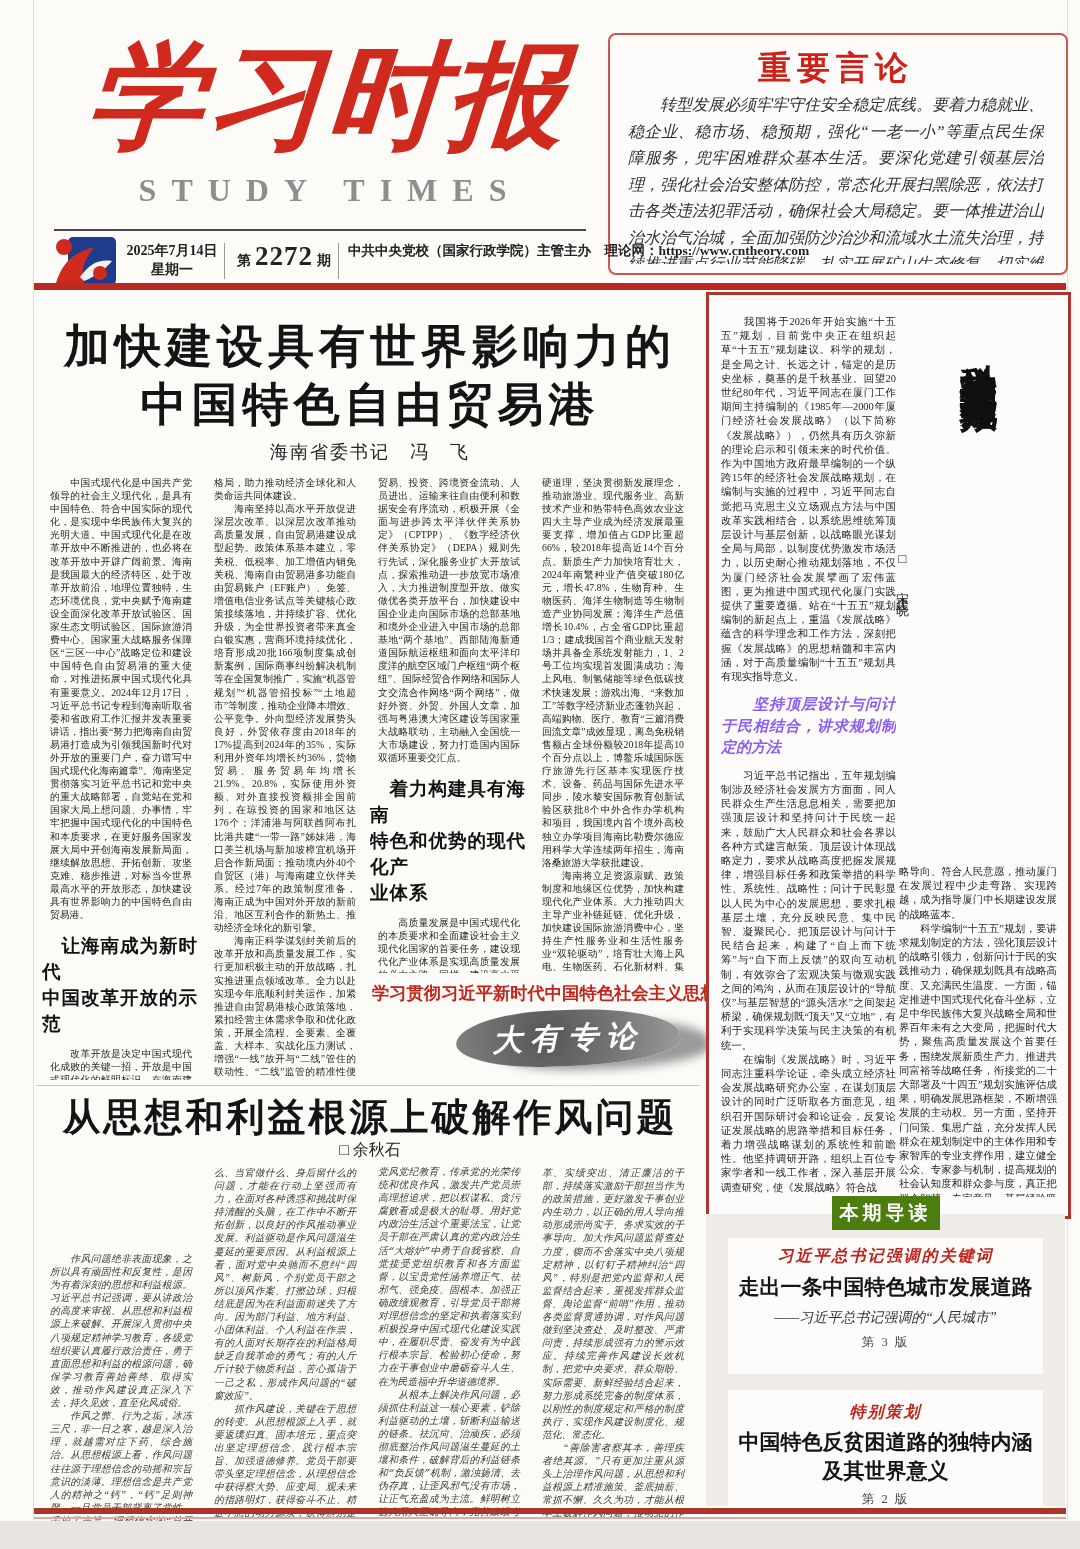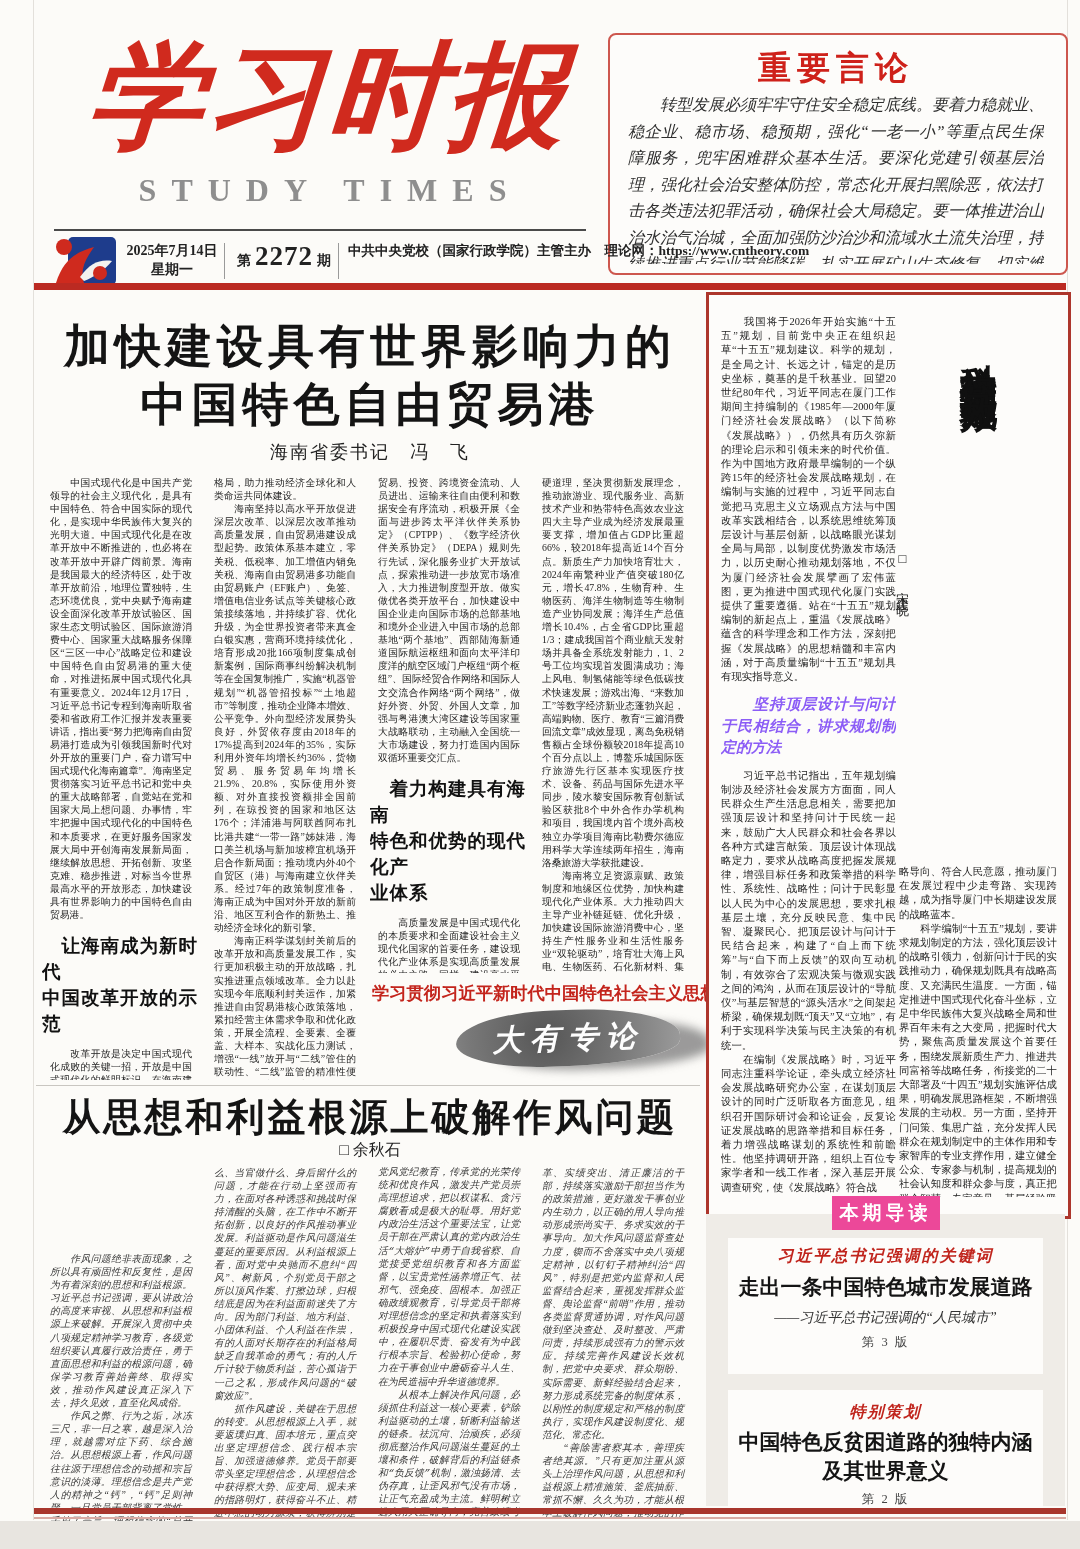--- a/index.html
+++ b/index.html
@@ -67,21 +67,21 @@
   .f-left{left:12px;top:20px;width:175px;height:880px;}
   .f-right{left:190px;top:570px;width:158px;height:332px;}
   .f-author{position:absolute;left:184px;top:256px;height:130px;writing-mode:vertical-rl;
             font-size:13px;letter-spacing:6px;color:#222;}
   .f-title{position:absolute;left:244px;top:40px;height:490px;writing-mode:vertical-rl;
            font-size:37px;font-weight:800;letter-spacing:3px;color:#101010;}
 
   
   .dpanel{left:706px;top:1214px;width:359px;height:292px;background:#efece7;}
   .dtab{left:706px;top:1196px;width:359px;text-align:center;z-index:2;}
-  .dtab span{display:inline-block;background:#ec4899;color:#fff;font-size:19px;font-weight:700;
+  .dtab span{display:inline-block;background:#4d7c0f;color:#fff;font-size:19px;font-weight:700;
              letter-spacing:4px;padding:4px 8px;}
   .dcard{position:absolute;background:#fdfcfa;width:315px;left:728px;}
   .card1{top:1238px;height:136px;}
   .card2{top:1390px;height:120px;}
   .kicker{font-size:16px;font-weight:700;font-style:italic;color:#c0241c;letter-spacing:2px;}
   .dtitle{font-size:21px;line-height:29px;font-weight:900;color:#141414;white-space:pre-wrap;}
   .dsub{font-size:14px;font-style:italic;color:#333;}
   .dpage{font-size:12.5px;color:#444;letter-spacing:2px;}
 
   .bot-rule{left:34px;top:1508px;width:1032px;height:6px;background:#a8362d;}

